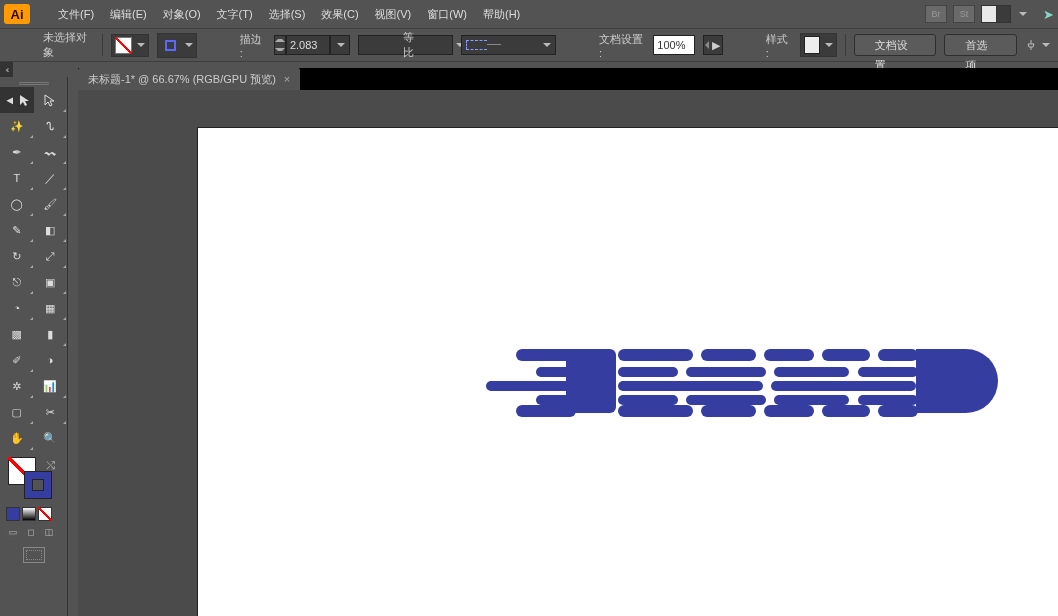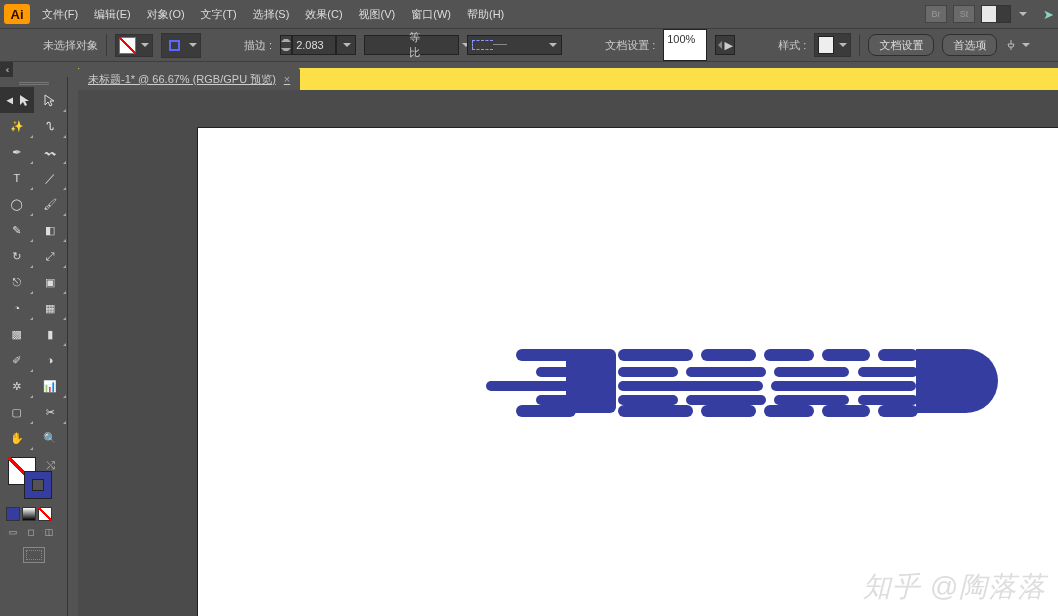--- a/index.html
+++ b/index.html
@@ -1,19 +1,19 @@
 <!DOCTYPE html>
 <html><head>
 <meta charset="utf-8">
 <style>
   * { box-sizing: border-box; margin:0; padding:0; font-family: "Microsoft YaHei", Arial, sans-serif; }
   body { width:1058px; height:616px; background:#535353; color:#ccc; font-size:11px; overflow:hidden; position:relative;}
   
   .menubar { height:28px; background:#535353; display:flex; align-items:center; padding:0 4px; gap:0; }
-  .app-icon { width:26px; height:20px; background:#ff9a00; border-radius:3px; color:#2c0b00; font-weight:bold; font-size:13px; display:flex; align-items:center; justify-content:center; margin-right:4px;}
+  .app-icon { width:26px; height:20px; background:#ff9a00; border-radius:3px; color:#2c0b00; font-weight:bold; font-size:13px; display:flex; align-items:center; justify-content:center; margin-right:20px;}
   .menu-item { padding:4px 8px; color:#ddd; cursor:pointer;}
   .menu-right{margin-left:auto; display:flex; align-items:center; gap:6px;}
   .small-btn{width:22px;height:18px;background:#6a6a6a;border:1px solid #444;display:flex;align-items:center;justify-content:center;color:#999;font-size:9px;}
   .workspace-sw{width:30px;height:18px;display:flex;}
   .workspace-sw span:first-child{flex:1;background:#e8e8e8;border:1px solid #333;border-right:none;}
   .workspace-sw span:last-child{flex:1;background:#3b3b3b;border:1px solid #333;}
   .chev{width:0;height:0;border-left:4px solid transparent;border-right:4px solid transparent;border-top:4px solid #bbb;display:inline-block;margin-left:2px;}
   .launch{color:#8ad4c6;font-size:13px;}
   .spacer4{width:4px;}
   
@@ -33,30 +33,30 @@
   .stepper .arrs .dn{border-left:3px solid transparent;border-right:3px solid transparent;border-top:3px solid #aaa;}
   .num{width:44px;height:20px;background:#3b3b3b;border:1px solid #222;color:#ddd;padding:0 3px;line-height:18px;}
   .dd{height:20px;background:#3b3b3b;border:1px solid #222;display:flex;align-items:center;padding:0 4px;gap:3px;}
   .dd.w90{width:95px;gap:40px;}
   .dd.w90 .grow{flex:1;}
   .dd.sq{width:20px;justify-content:center;}
   .linew{flex:1;height:2px;background:#ddd;}
   .profile{width:80px;height:14px;position:relative;}
   .profile::before{content:"";position:absolute;left:0;right:40%;top:2px;bottom:2px;border:1px dashed #8a9bff;border-right:none;}
   .profile::after{content:"";position:absolute;right:0;left:60%;top:6px;height:1px;background:#888;}
-  .whitefld{width:44px;height:32px;background:#fff;border:1px solid #222;color:#333;text-align:left;padding:0 3px;line-height:18px;}
+  .whitefld{width:44px;height:20px;background:#fff;border:1px solid #222;color:#333;text-align:left;padding:0 3px;line-height:18px;}
   .whitebtn{width:16px;height:18px;background:#eee;border:1px solid #222;}
-  .pillbtn{height:22px;padding:0 10px;background:#5b5b5b;border:1px solid #2e2e2e;color:#ddd;border-radius:8px;line-height:20px;}
+  .pillbtn{height:22px;padding:0 20px;background:#5b5b5b;border:1px solid #2e2e2e;color:#ddd;border-radius:3px;line-height:20px;}
   .pin{display:flex;align-items:center;gap:3px;color:#aaa;}
   .pin svg{width:12px;height:12px;}
   .sep{width:1px;height:22px;background:#3a3a3a;}
   
   .collapse{position:absolute;left:0;top:62px;width:13px;height:15px;background:#333;color:#aaa;font-size:9px;display:flex;align-items:center;justify-content:center;letter-spacing:-2px;}
   
-  .tabstrip{position:absolute;left:78px;top:68px;right:0;height:22px;background:#fde047;display:flex;align-items:flex-end;text-decoration:underline;}
+  .tabstrip{position:absolute;left:78px;top:68px;right:0;height:22px;background:#000000;display:flex;align-items:flex-end;}
   .tab{height:22px;background:#535353;padding:0 10px;display:flex;align-items:center;gap:8px;color:#ccc;border-top-left-radius:2px;border-top-right-radius:2px;}
   .tab .x{color:#aaa;cursor:pointer;}
   
   .tools{position:absolute;left:0;top:77px;width:68px;bottom:0;background:#535353;border-right:1px solid #333;padding-top:2px;}
   .tools .grip{height:8px;display:flex;justify-content:center;align-items:center;}
   .tools .grip span{width:30px;height:3px;background:linear-gradient(#777,#777) 0 0/100% 1px no-repeat, linear-gradient(#777,#777) 0 2px/100% 1px no-repeat;}
   .trow{display:flex;height:26px;}
   .tcell{flex:1;display:flex;align-items:center;justify-content:center;color:#ddd;position:relative;}
   .tcell.sel{background:#333;}
   .tcell .tri{position:absolute;right:1px;bottom:1px;width:0;height:0;border-left:3px solid transparent;border-bottom:3px solid #aaa;}
@@ -296,14 +296,13 @@
 
         <rect x="30" y="60" width="60" height="12" rx="6"></rect>
         <rect x="132" y="60" width="75" height="12" rx="6"></rect>
         <rect x="215" y="60" width="55" height="12" rx="6"></rect>
         <rect x="278" y="60" width="50" height="12" rx="6"></rect>
         <rect x="336" y="60" width="48" height="12" rx="6"></rect>
         <rect x="392" y="60" width="40" height="12" rx="6"></rect>
       </g>
     </svg>
   </div>
-  <div class="watermark">知乎 @陶落落</div>
 </div>
 
 </body></html>

